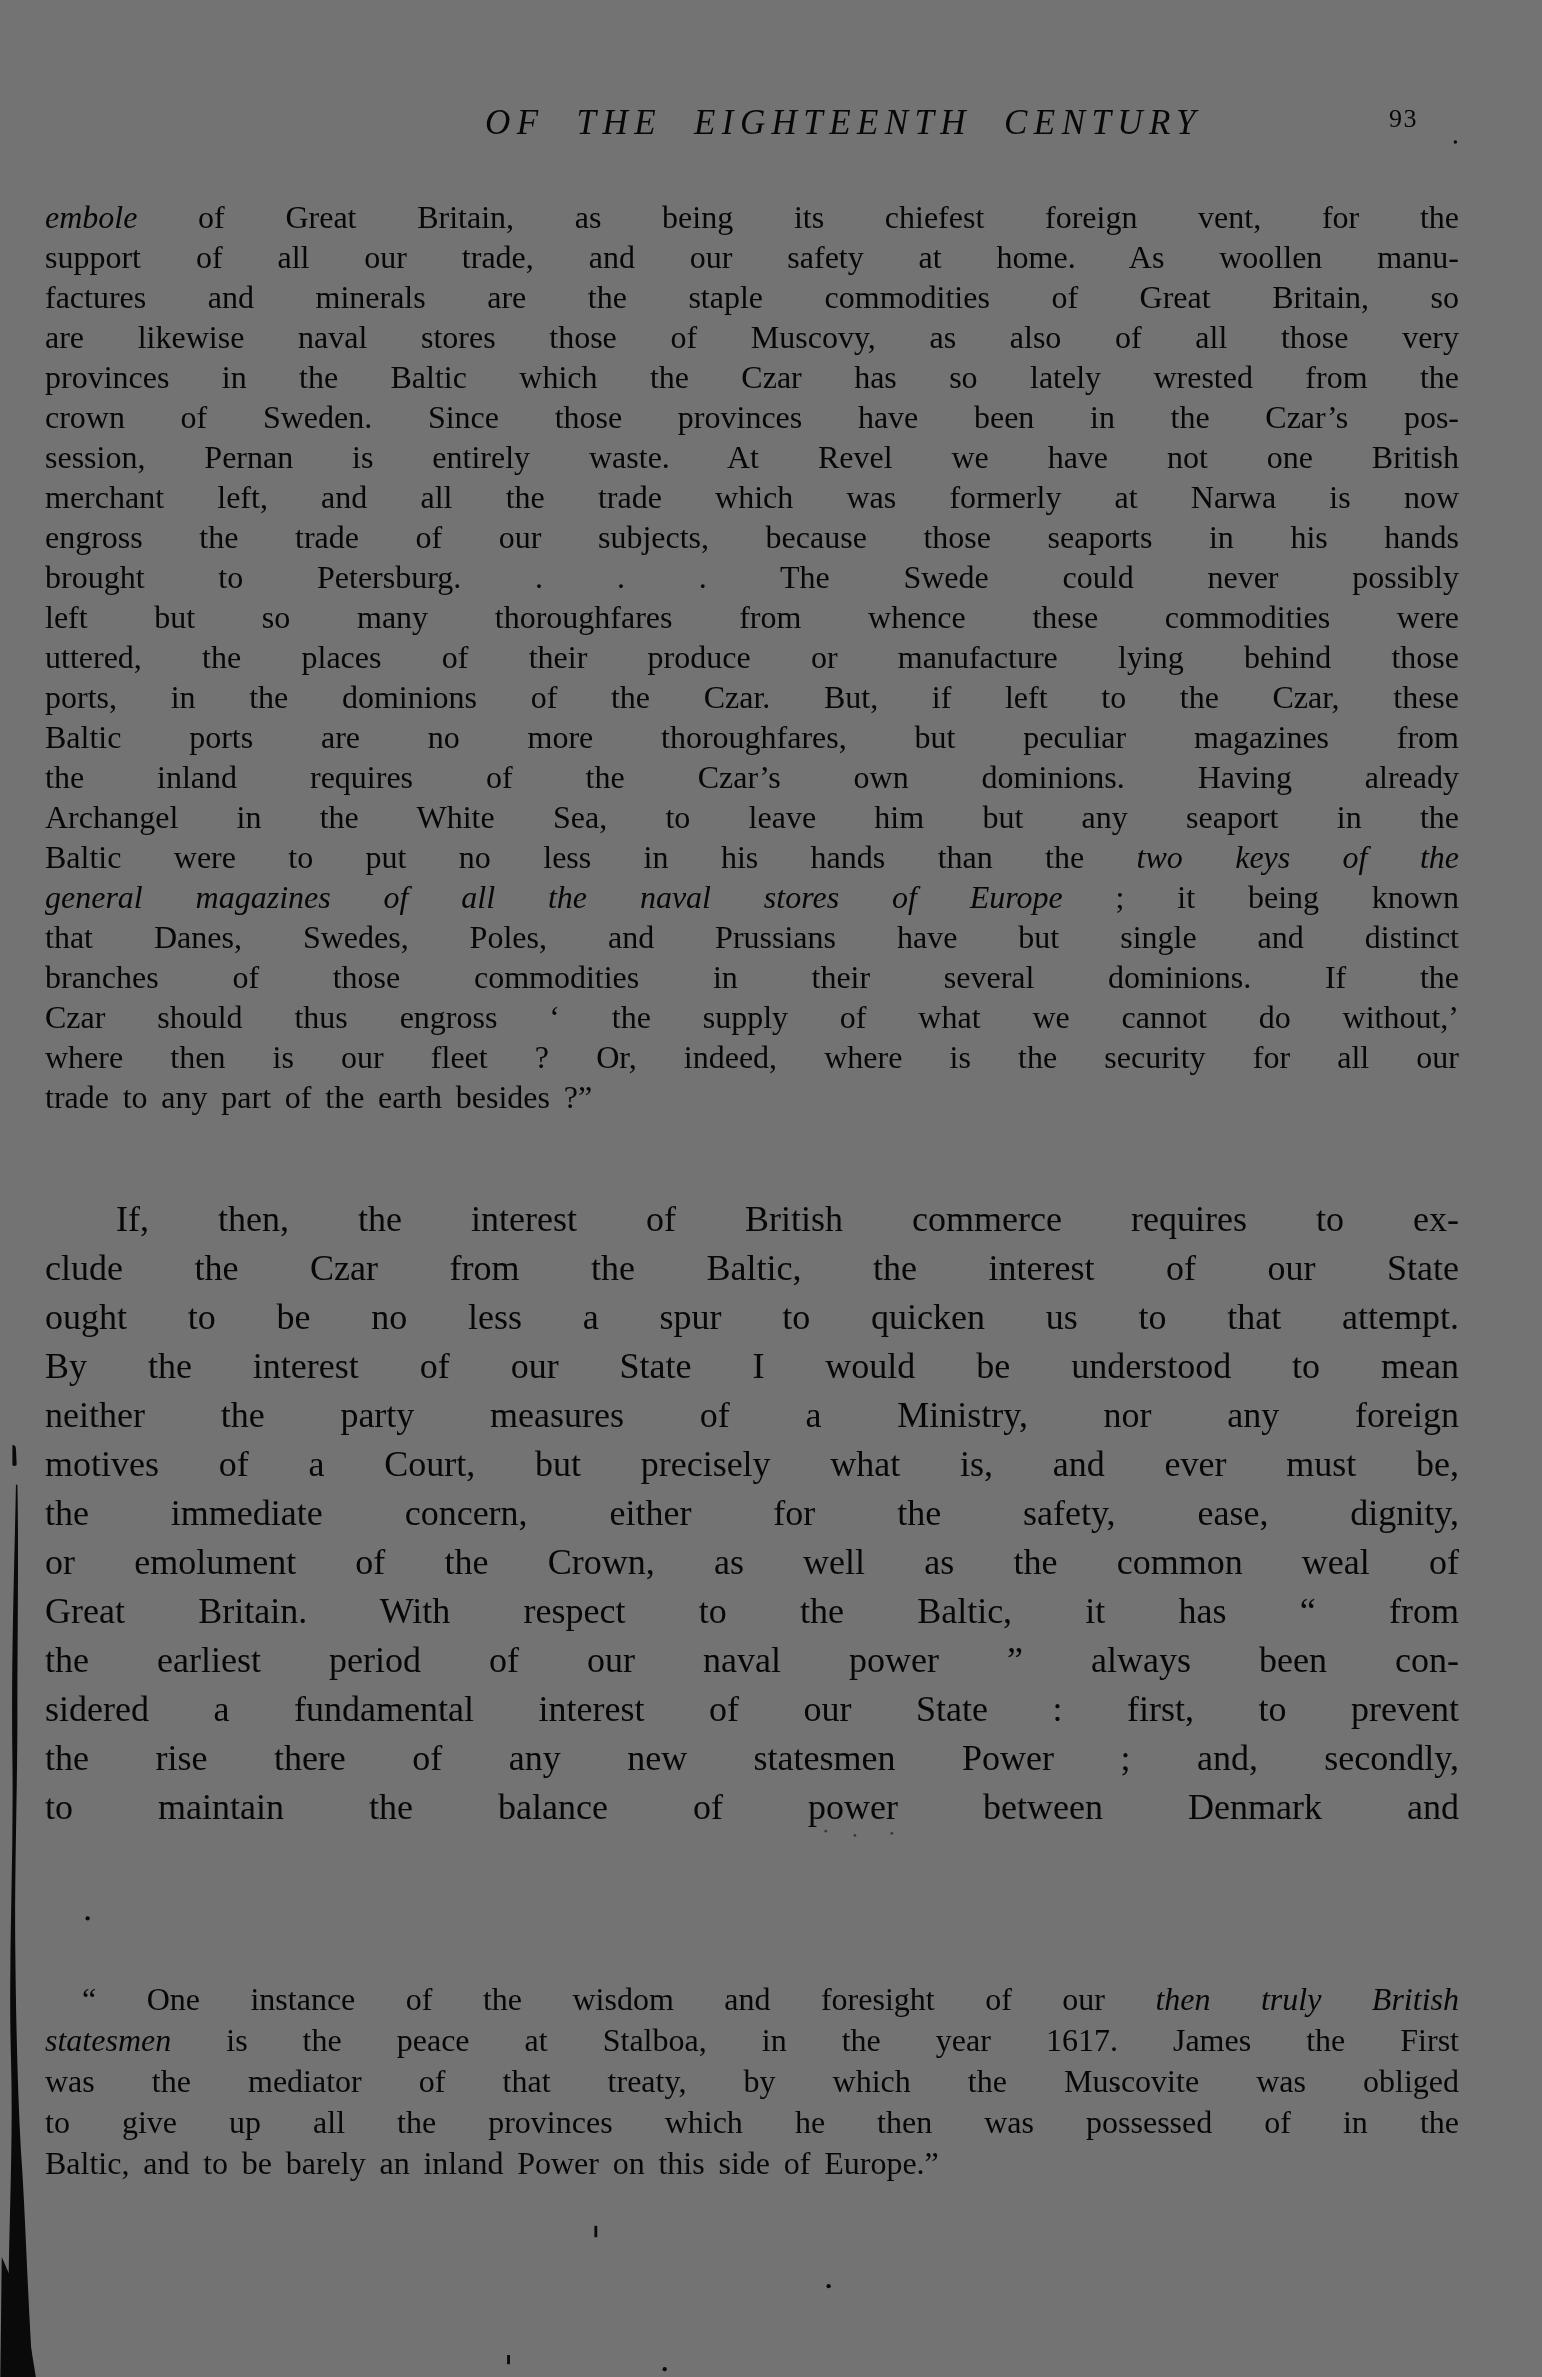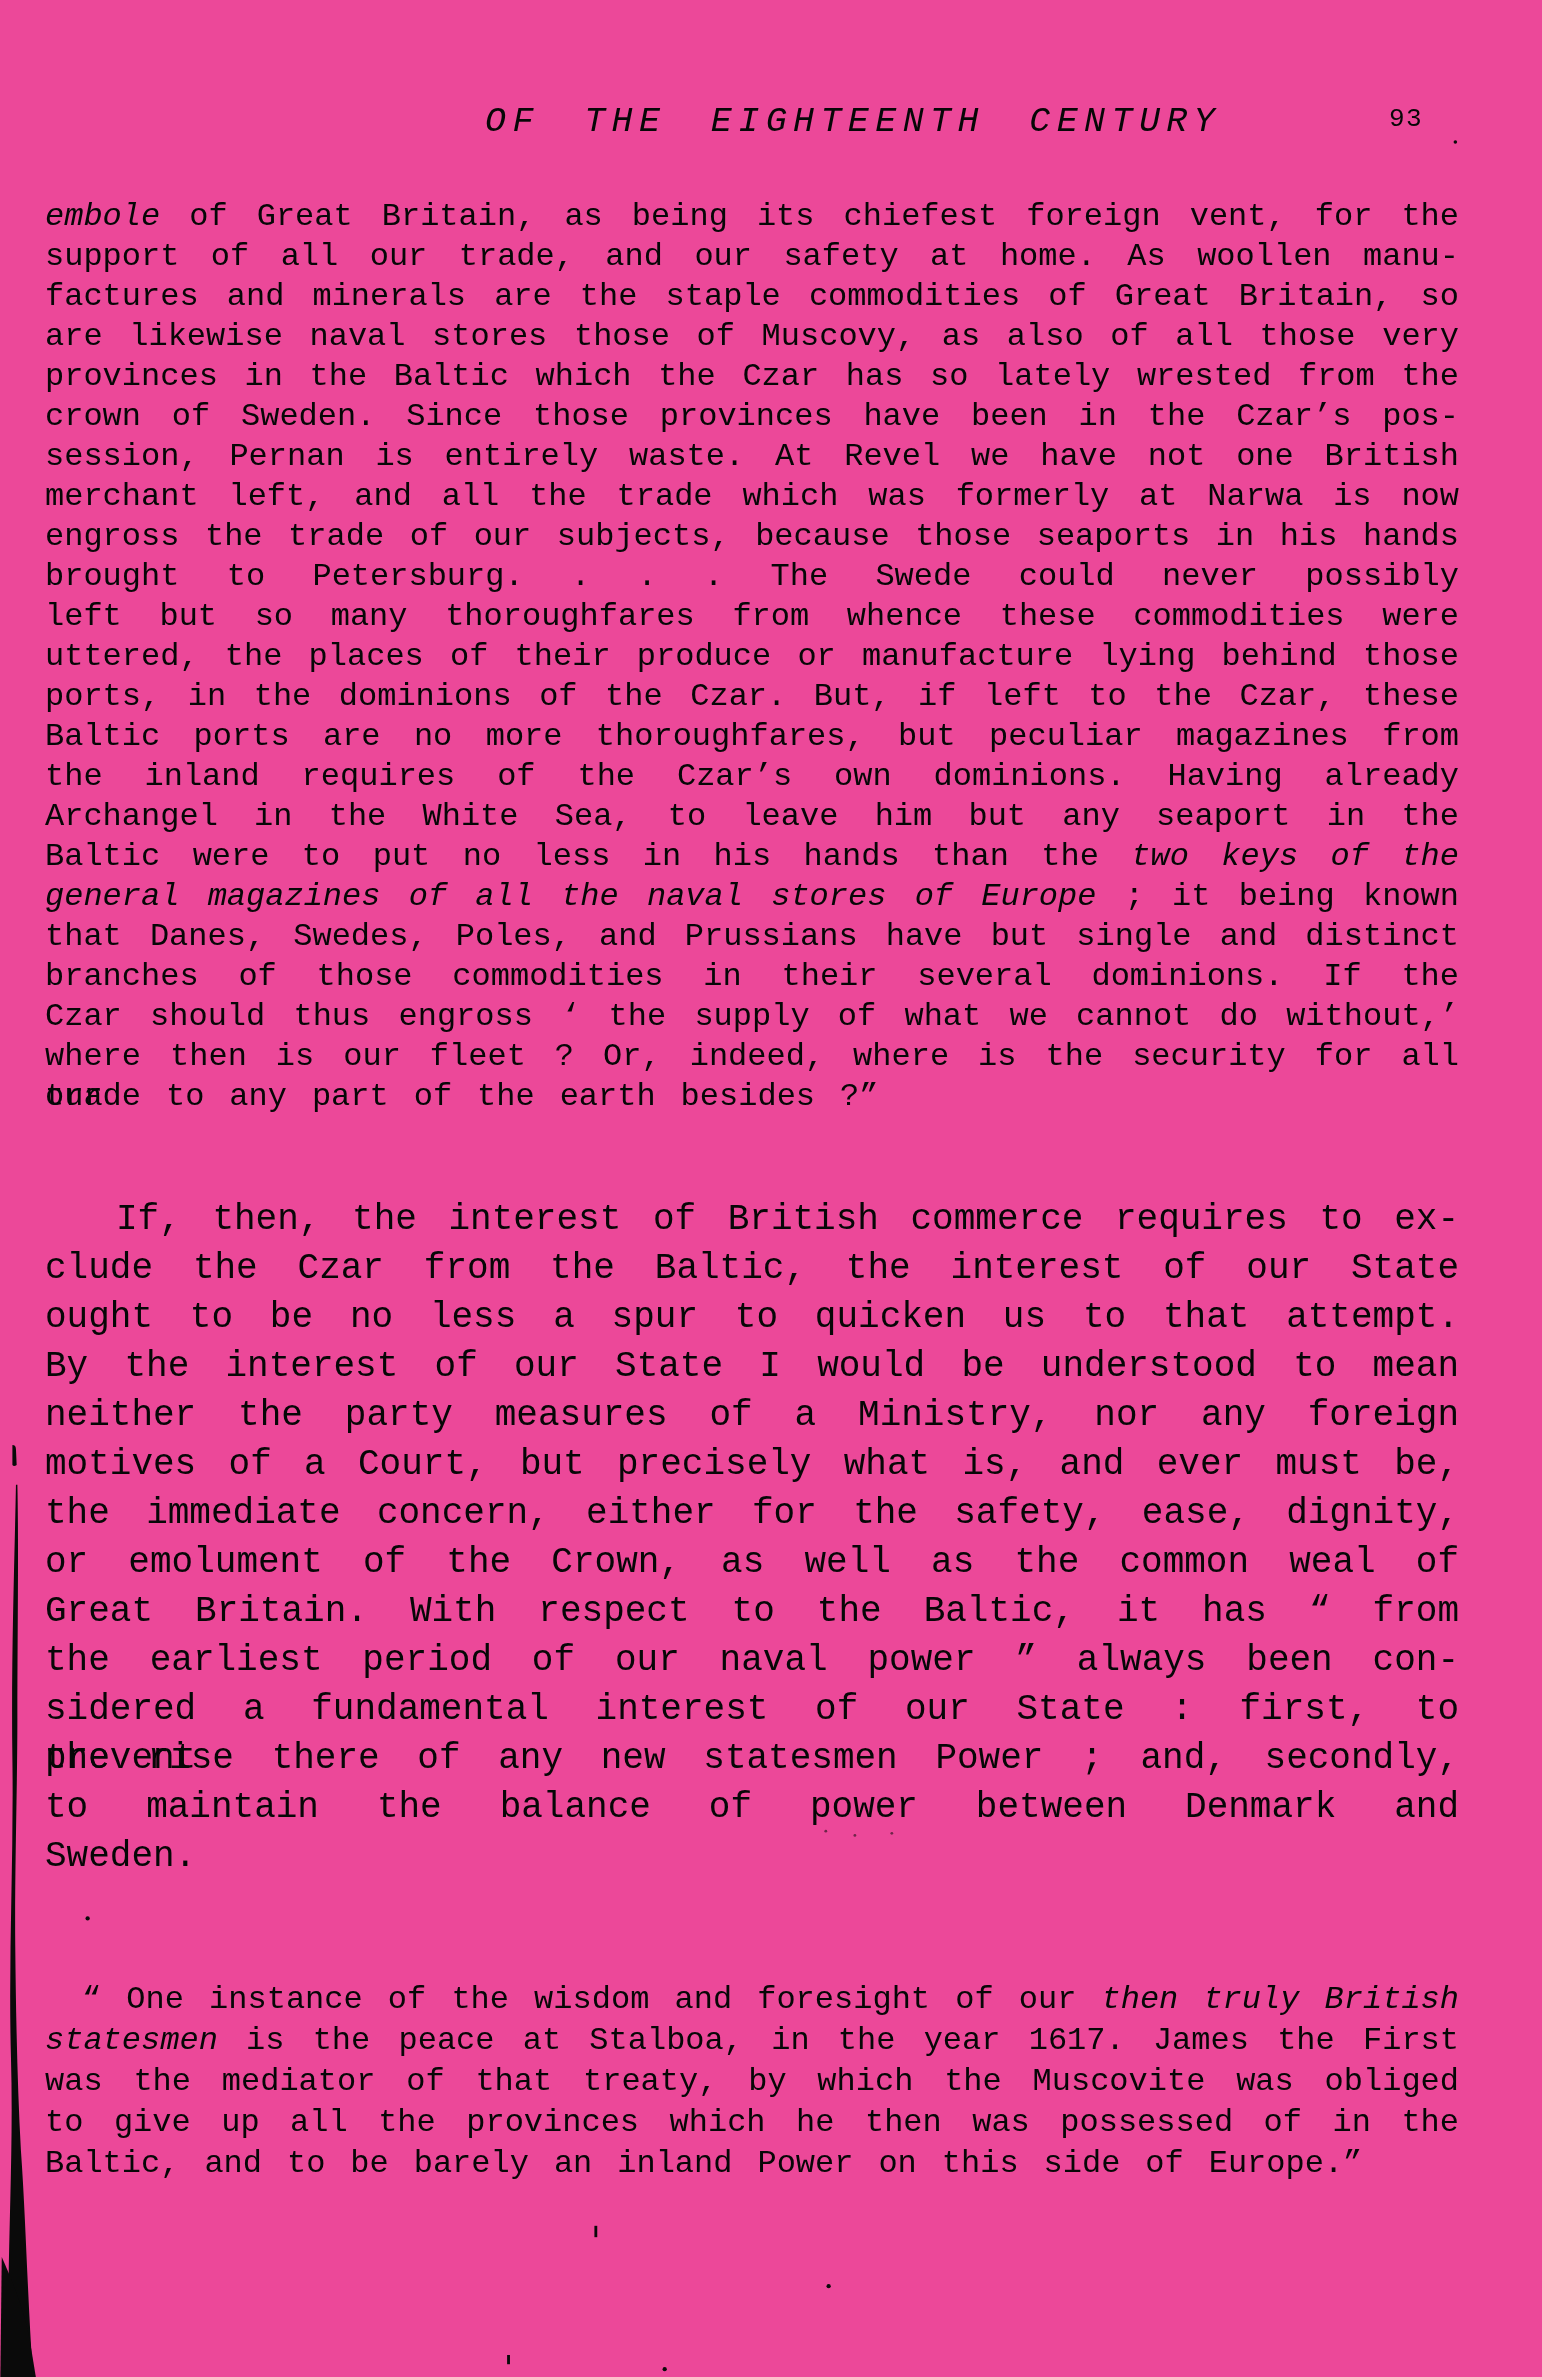--- a/index.html
+++ b/index.html
@@ -1,21 +1,21 @@
 <!DOCTYPE html>
 <html style="font-size:11.4px"><head>
 <meta charset="utf-8">
 <style>
   html,body { margin:0; padding:0; background:#888; }
   .page {
     position:relative;
     width:1543px; height:2377px;
-    background:#ec4899;
+    background:#737373;
     color:#070707;
-    font-family:Liberation Mono, monospace;
+    font-family:Liberation Serif, serif;
     overflow:hidden;
   }
   .artifacts { position:absolute; left:0; top:0; width:1543px; height:2377px; }
   .col { position:absolute; left:45px; top:0; width:1414px; height:100%; }
 
   .hdr { position:absolute; top:101px; left:0; width:100%; height:57px; }
   .htitle {
     position:absolute; left:440px; top:0;
     font-style:italic; font-size:35px; line-height:43px;
     letter-spacing:6.4px; word-spacing:17px; white-space:nowrap;
@@ -106,21 +106,20 @@
         <div class="line"><span>By the interest of our State I would be understood to mean</span><span class="it"></span><span></span></div>
         <div class="line"><span>neither the party measures of a Ministry, nor any foreign</span><span class="it"></span><span></span></div>
         <div class="line"><span>motives of a Court, but precisely what is, and ever must be,</span><span class="it"></span><span></span></div>
         <div class="line"><span>the immediate concern, either for the safety, ease, dignity,</span><span class="it"></span><span></span></div>
         <div class="line"><span>or emolument of the Crown, as well as the common weal of</span><span class="it"></span><span></span></div>
         <div class="line"><span>Great Britain.  With respect to the Baltic, it has “ from</span><span class="it"></span><span></span></div>
         <div class="line"><span>the earliest period of our naval power ” always been con-</span><span class="it"></span><span></span></div>
         <div class="line"><span>sidered a fundamental interest of our State : first, to prevent</span><span class="it"></span><span></span></div>
         <div class="line"><span>the rise there of any new statesmen Power ; and, secondly,</span><span class="it"></span><span></span></div>
         <div class="line"><span>to maintain the balance of power between Denmark and</span><span class="it"></span><span></span></div>
-        <div class="line lastline"><span>Sweden.</span><span class="it"></span><span></span></div>
       </section>
 
     <section class="fn">
 
     <div class="line"><span>“ One instance of the wisdom and foresight of our </span><span class="it">then truly British</span><span></span></div>
         <div class="line"><span></span><span class="it">statesmen</span><span> is the peace at Stalboa, in the year 1617.  James the First</span></div>
         <div class="line"><span>was the mediator of that treaty, by which the Muscovite was obliged</span><span class="it"></span><span></span></div>
         <div class="line"><span>to give up all the provinces which he then was possessed of in the</span><span class="it"></span><span></span></div>
         <div class="line lastline"><span>Baltic, and to be barely an inland Power on this side of Europe.”</span><span class="it"></span><span></span></div>
       </section>

